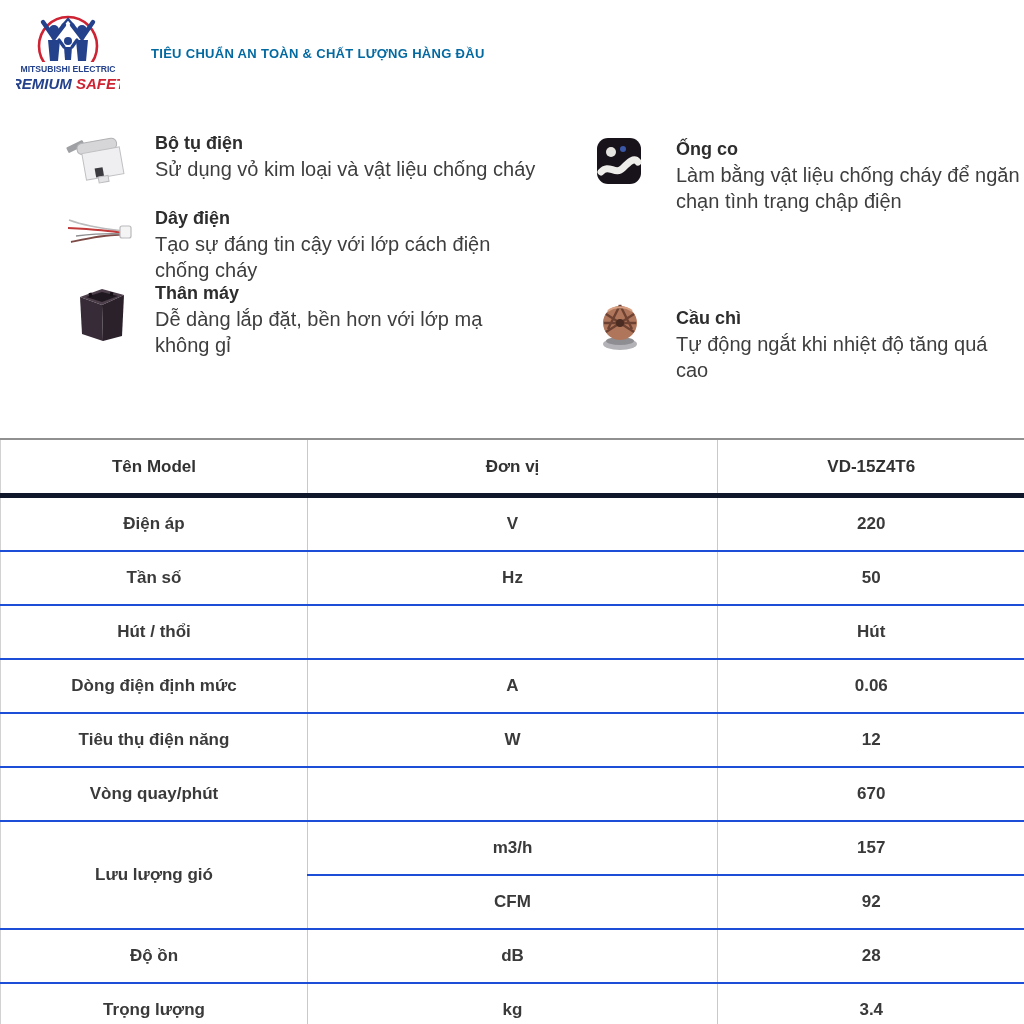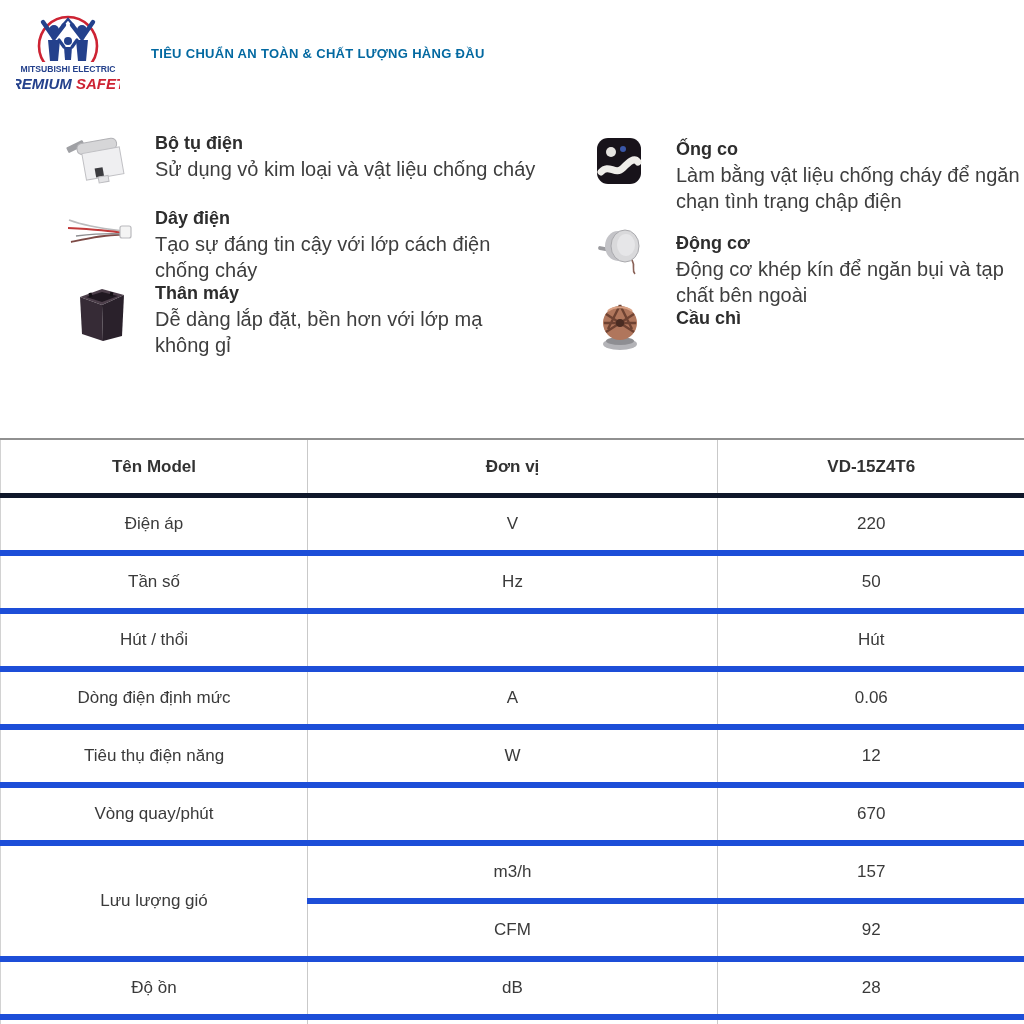--- a/index.html
+++ b/index.html
@@ -35,21 +35,21 @@
 
   
   table.spec {
     position:absolute; left:0; top:438px; width:1024px;
     border-collapse:collapse; table-layout:fixed;
     border-top:2px solid #909090; border-left:1px solid #d2d2d2;
     font-size:17px; color:#3a3a3a;
   }
   table.spec th, table.spec td {
     height:52px; text-align:center; vertical-align:middle;
-    border-bottom:6px solid #1d4ed8; padding:0; font-weight:400;
+    border-bottom:2px solid #1d4ed8; padding:0; font-weight:700;
     overflow:hidden; white-space:nowrap;
   }
   table.spec thead th { height:53px; font-weight:700; color:#323232; border-bottom:5px solid #0f172a; }
   .c1 { border-right:1px solid #c9c9c9; padding-right:108px; }
   .c2 { border-right:1px solid #c9c9c9; }
   .c3 { padding-left:124px; }
 </style>
 </head>
 <body>
 
@@ -140,49 +140,35 @@
         <circle cx="15" cy="15" r="5" fill="#e6e4e0"></circle>
         <circle cx="27" cy="12" r="3" fill="#3a57a8"></circle>
       </svg>
     </span>
     <div class="f-text">
       <div class="f-title">Ống co</div>
       <div class="f-desc">Làm bằng vật liệu chống cháy để ngăn chạn tình trạng chập điện</div>
     </div>
   </div>
 
-  <div class="feature right" id="feat-r2">
-    <span class="f-icon">
-      <svg width="52" height="52" viewBox="0 0 52 52">
-        <rect x="2" y="24" width="14" height="4" rx="2" fill="#9b9b9f" transform="rotate(10 9 26)"></rect>
-        <ellipse cx="22" cy="23" rx="13" ry="15" fill="#c3c3c7"></ellipse>
-        <ellipse cx="29" cy="23" rx="14" ry="16" fill="#d9d9db" stroke="#a9a9ad" stroke-width="1"></ellipse>
-        <ellipse cx="30" cy="22" rx="9" ry="11" fill="#e6e6e8"></ellipse>
-        <path d="M36,37 C40,44 35,47 39,51" fill="none" stroke="#8a6258" stroke-width="1.6"></path>
-      </svg>
-    </span>
-    <div class="f-text">
-      <div class="f-title">Động cơ</div>
-      <div class="f-desc">Động cơ khép kín để ngăn bụi và tạp chất bên ngoài</div>
-    </div>
-  </div>
 
   <div class="feature right" id="feat-r3">
     <span class="f-icon">
       <svg width="48" height="52" viewBox="0 0 48 52">
         <ellipse cx="24" cy="45" rx="17" ry="6" fill="#b4b4b8"></ellipse>
         <ellipse cx="24" cy="42" rx="14" ry="4" fill="#8e8e92"></ellipse>
         <circle cx="24" cy="24" r="17" fill="#b0765c"></circle>
         <path d="M10,15 L38,33 M38,15 L10,33 M24,6 L12,30 M24,6 L36,30 M8,24 L40,24" stroke="#6e4232" stroke-width="2.4" fill="none"></path>
         <path d="M12,12 C18,7 30,7 36,12" stroke="#d9a184" stroke-width="2.2" fill="none"></path>
         <circle cx="24" cy="24" r="4" fill="#4a2c22"></circle>
       </svg>
     </span>
     <div class="f-text">
       <div class="f-title">Cầu chì</div>
+      <div class="f-desc">Tự động ngắt khi nhiệt độ tăng quá cao</div>
     </div>
   </div>
 
   <table class="spec">
     <colgroup>
         <col style="width:307px">
         <col style="width:410px">
         <col style="width:307px">
       </colgroup>
     <thead>

